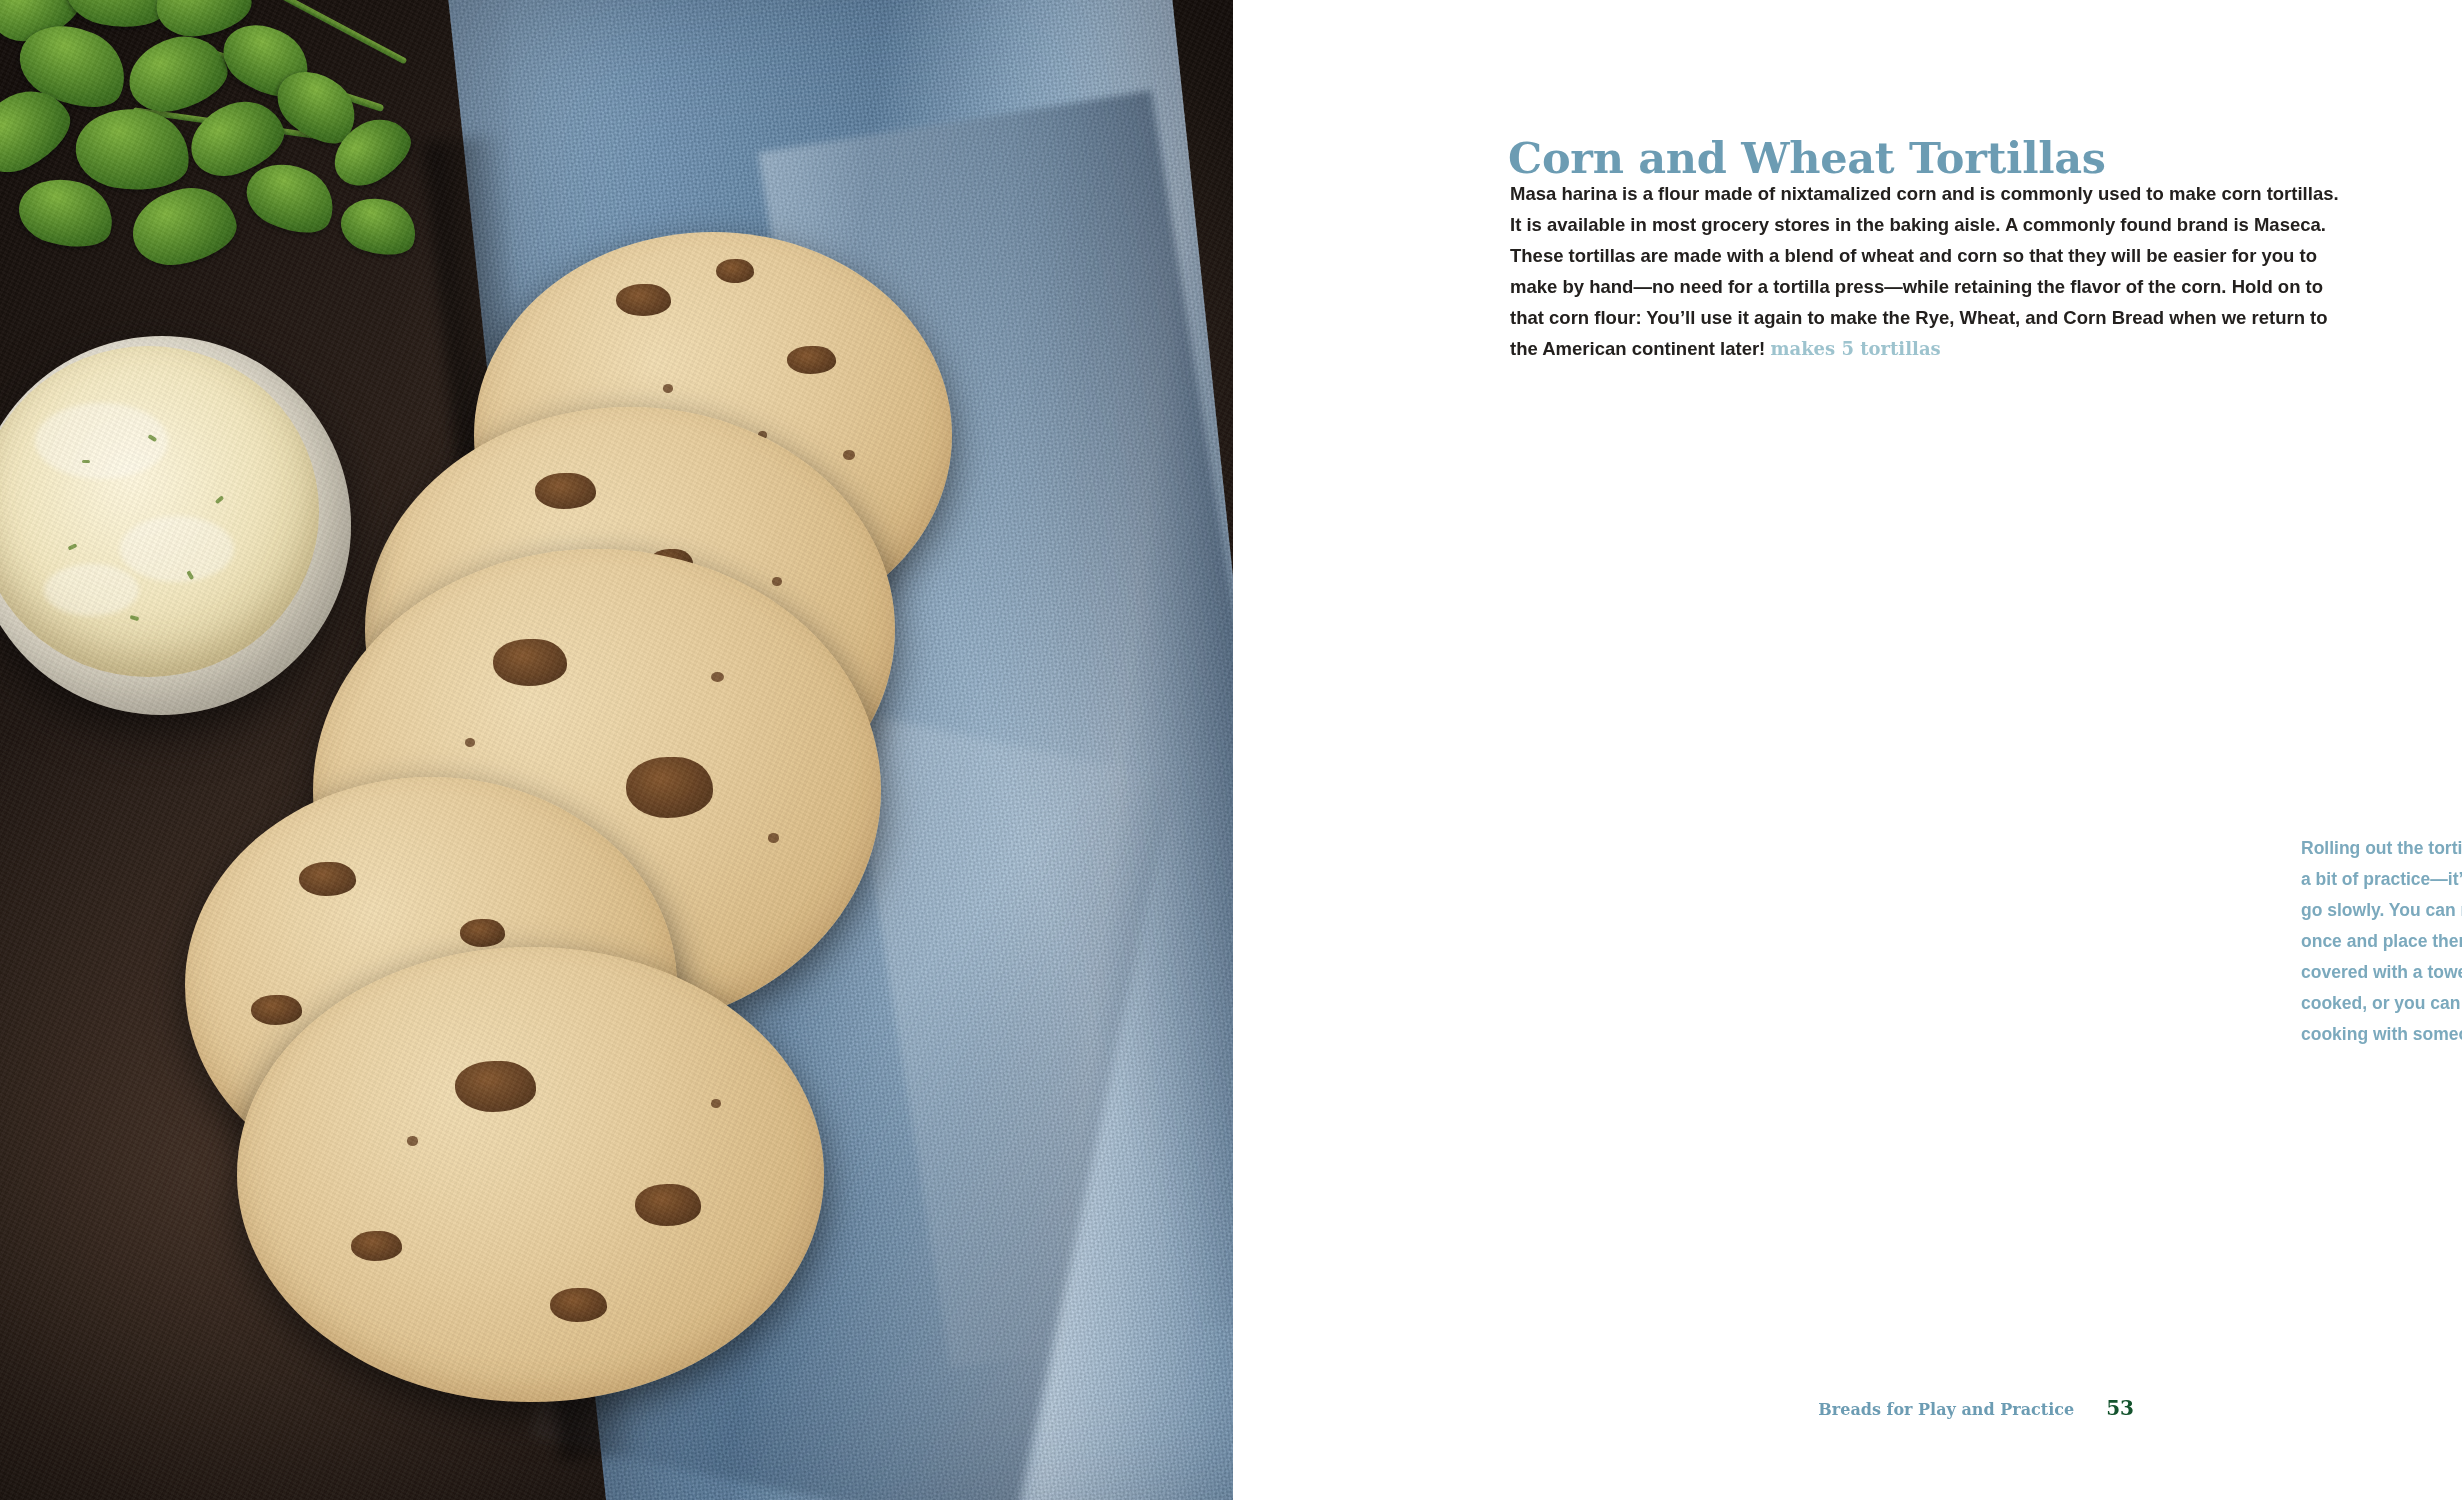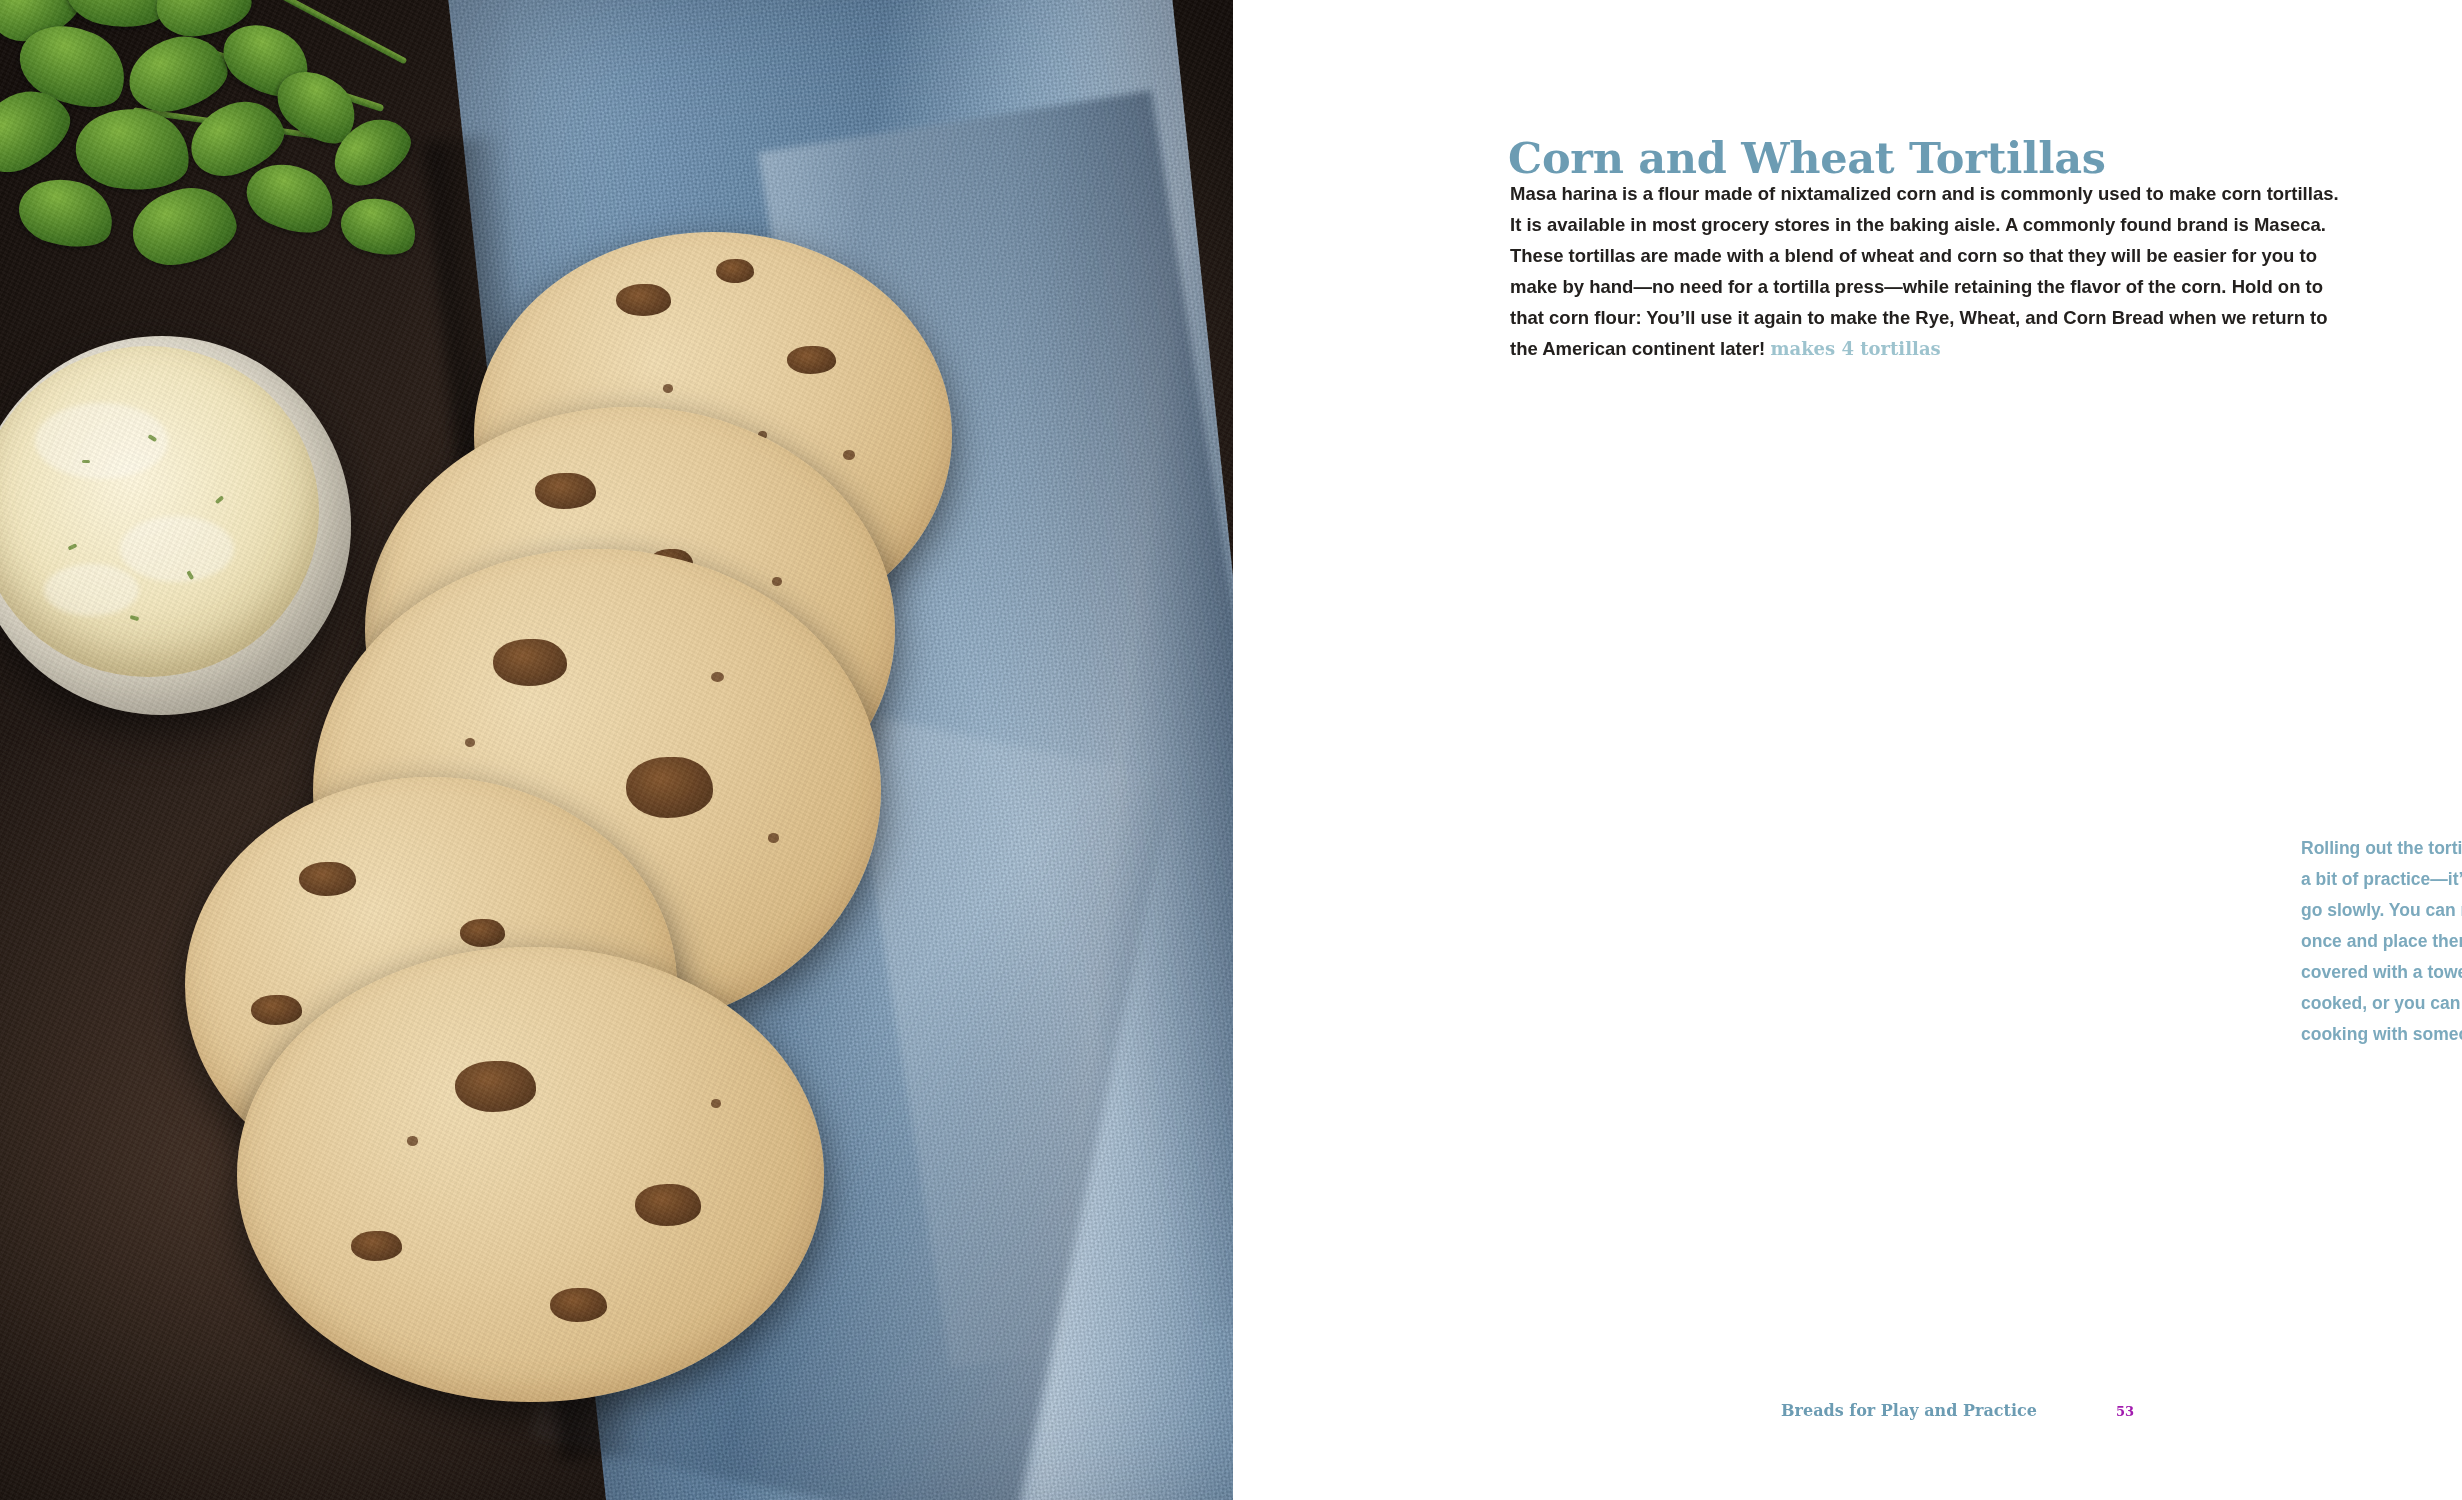--- a/index.html
+++ b/index.html
@@ -216,21 +216,21 @@
     right: 92px;
     bottom: 80px;
     display: flex;
     align-items: baseline;
     gap: 32px;
     font-family: "DejaVu Serif", serif;
     font-weight: bold;
     font-size: 16px;
     color: #6c9cb3;
   }
-  .page-num { font-size: 13px; color: #a21caf; margin-left: 47px; }
+  .page-num { font-size: 20px; color: #14532d; }
 </style>
 </head>
 <body>
 
 <div class="spread">
 
   <div class="photo-page">
     <div class="photo-bg"></div>
 
     <div class="napkin"></div>
@@ -321,21 +321,21 @@
 
     <div class="photo-grain"></div>
   </div>
 
   <div class="text-page">
 
     <h1 class="recipe-title">Corn and Wheat Tortillas</h1>
 
     <div class="intro">
       <span>Masa harina is a flour made of nixtamalized corn and is commonly used to make corn tortillas. It is available in most grocery stores in the baking aisle. A commonly found brand is Maseca. These tortillas are made with a blend of wheat and corn so that they will be easier for you to make by hand—no need for a tortilla press—while retaining the flavor of the corn. Hold on to that corn flour: You’ll use it again to make the Rye, Wheat, and Corn Bread when we return to the American continent later!</span>
-      <span class="makes">makes 4 tortillas</span>
+      <span class="makes">makes 5 tortillas</span>
     </div>
 
     <div class="tip">Rolling out the tortillas thinly and evenly takes a bit of practice—it’s okay to take your time and go slowly. You can roll out all the tortillas at once and place them on parchment paper covered with a towel while they wait to be cooked, or you can take turns rolling and cooking with someone else.</div>
 
     <div class="footer">
       <span>Breads for Play and Practice</span>
       <span class="page-num">53</span>
     </div>
 
   </div>

